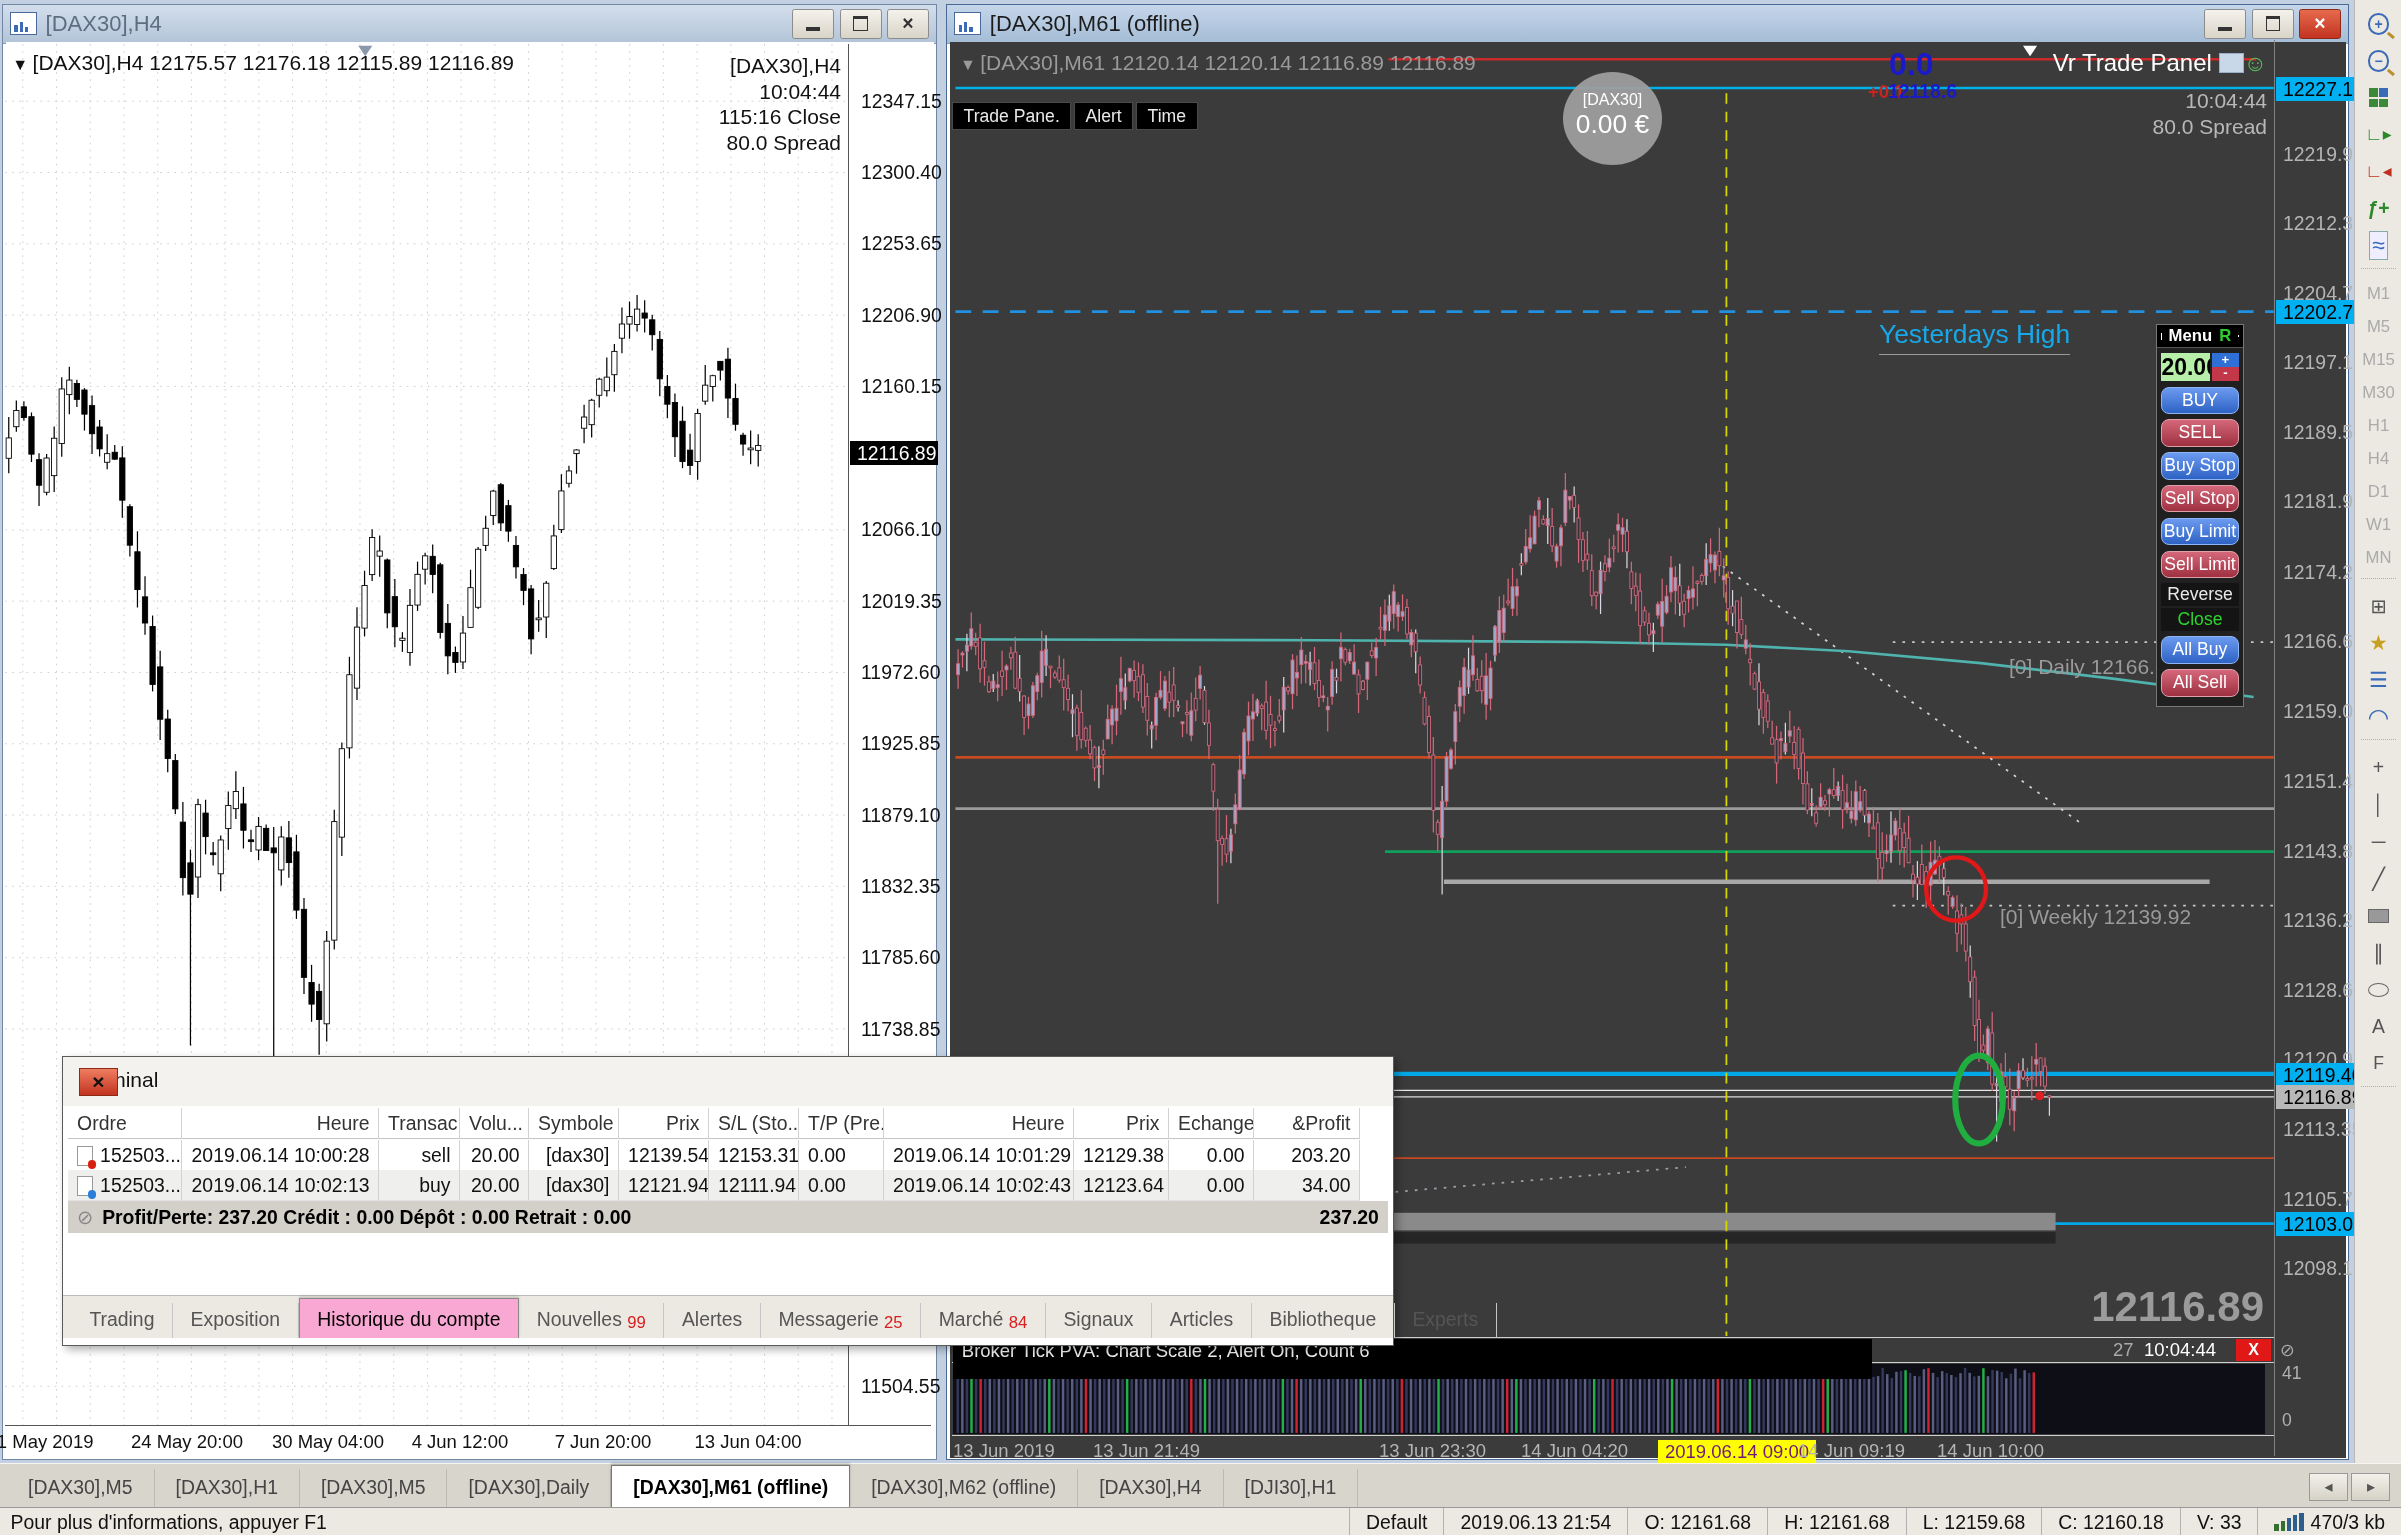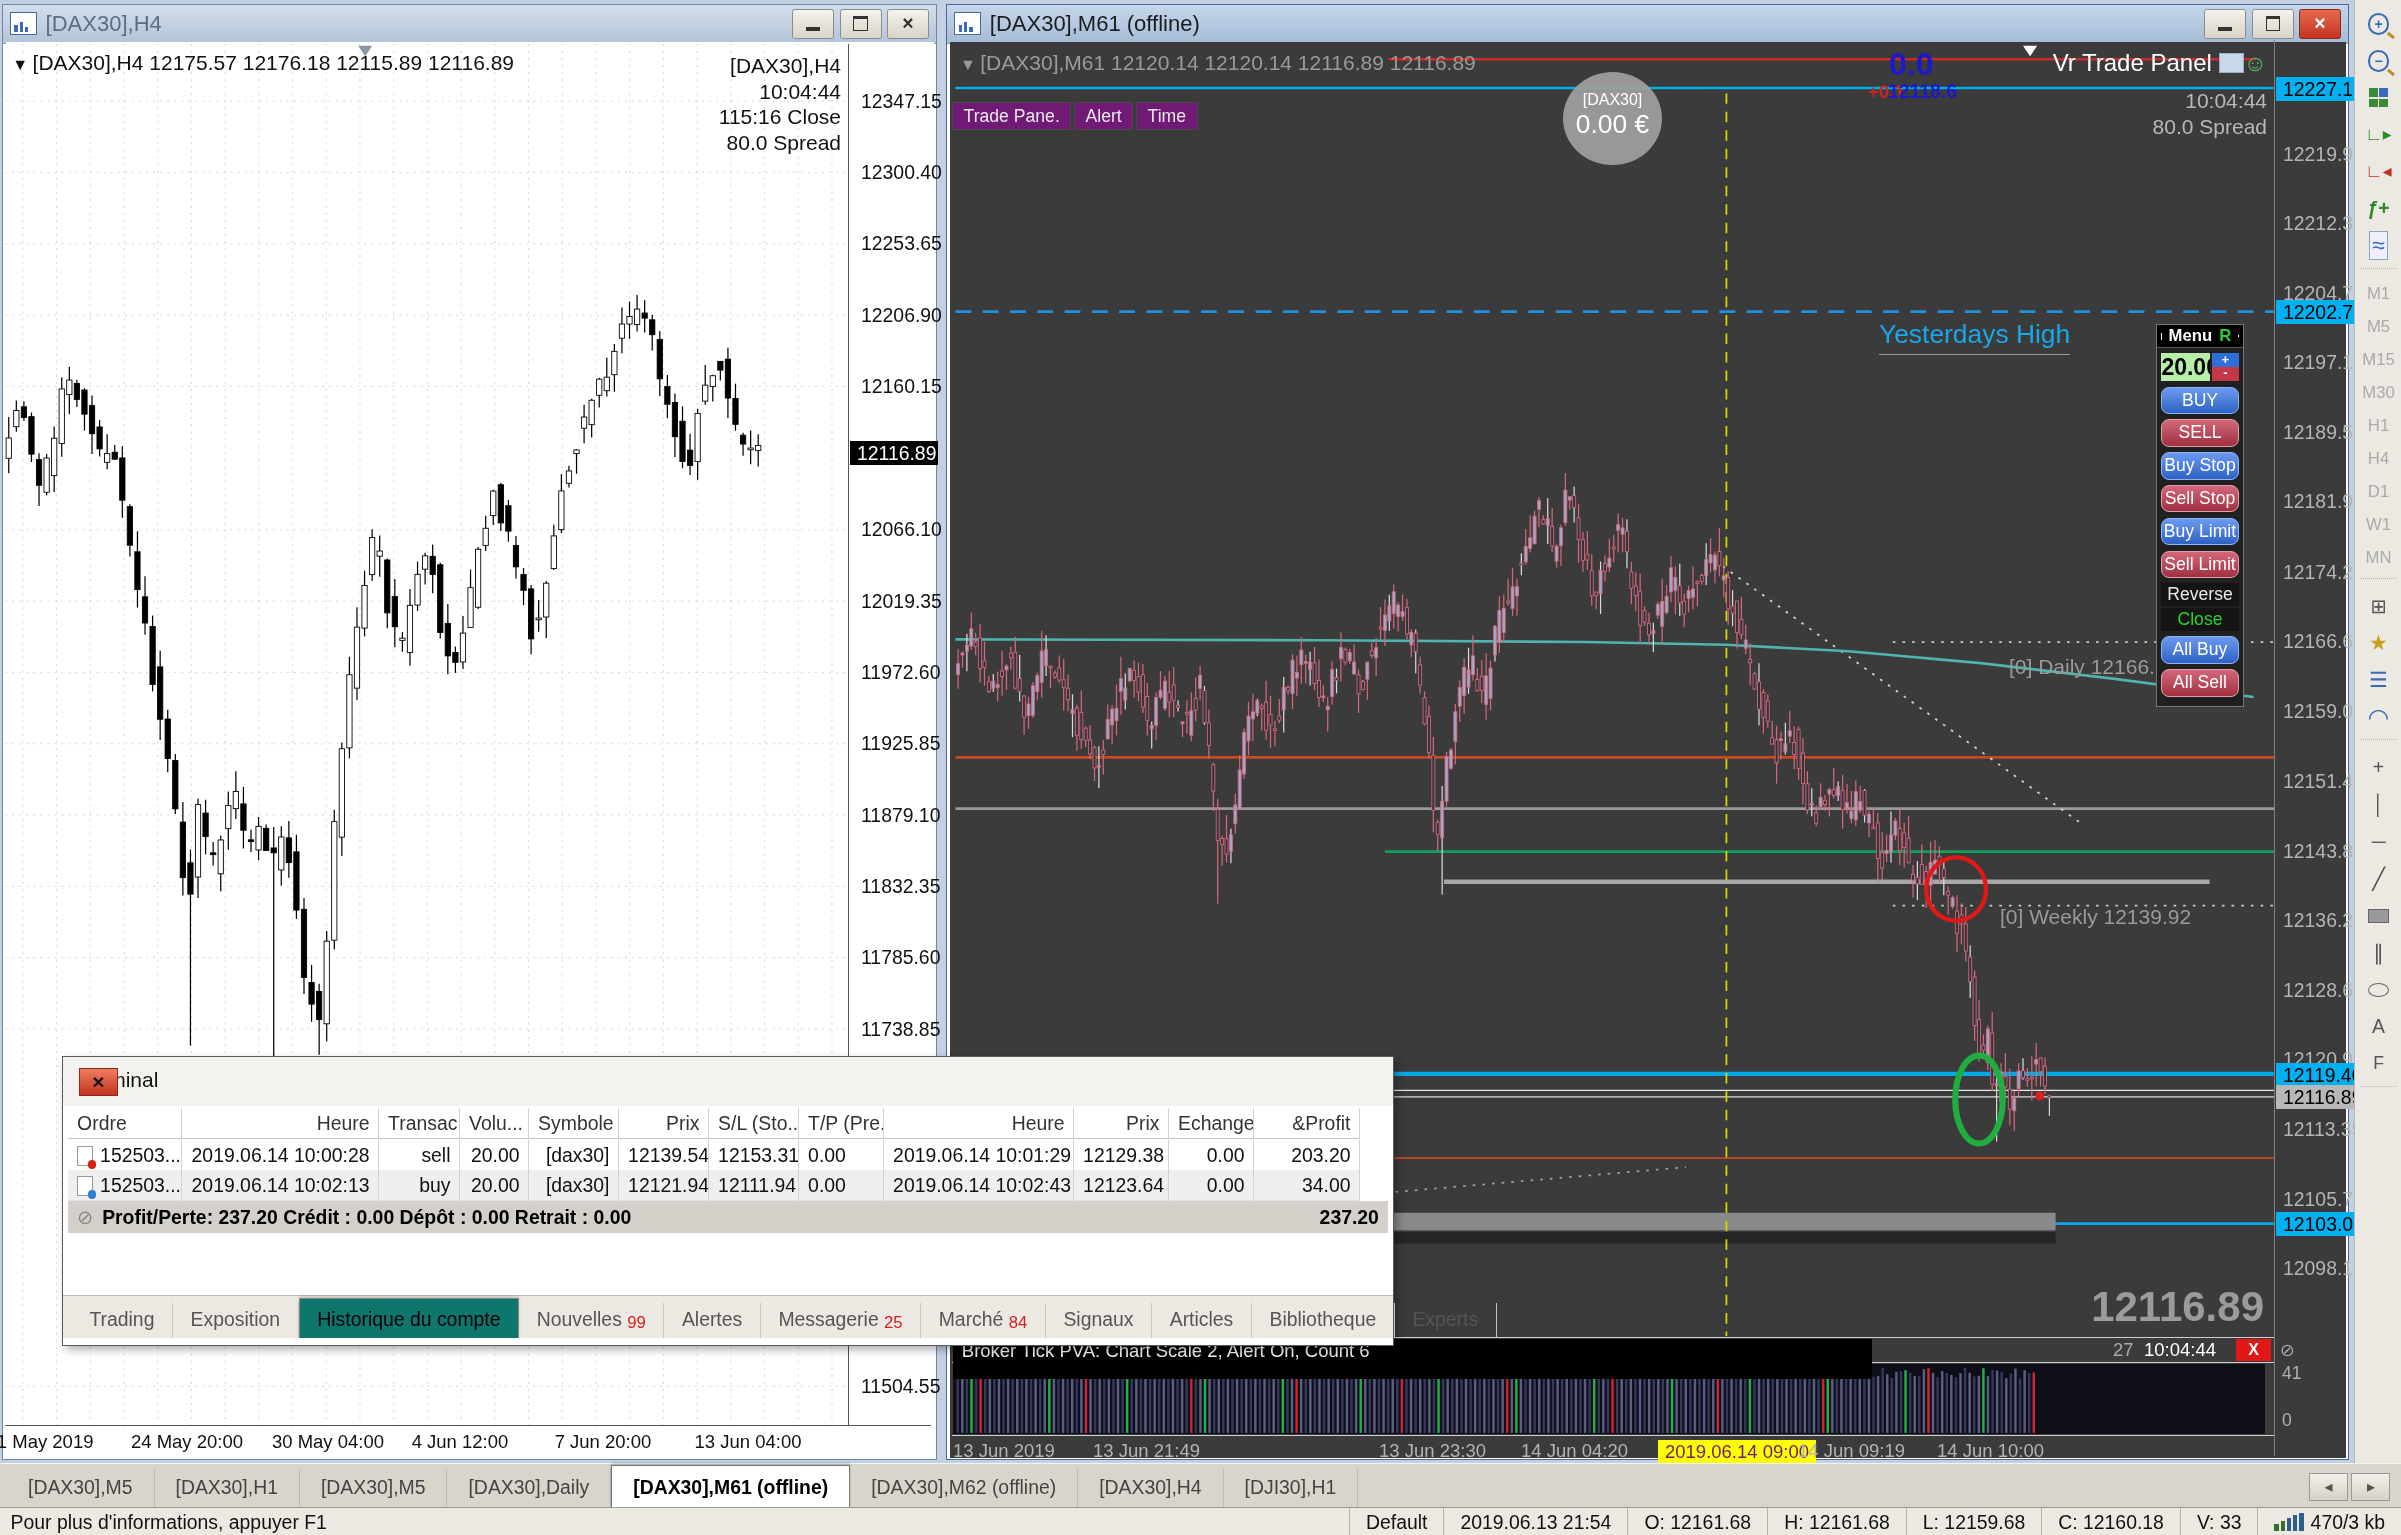--- a/index.html
+++ b/index.html
@@ -23,21 +23,21 @@
   .tb-btn.red .glyph-close{color:#fff;}
   .doc-icon{width:25px;height:21px;background:#fff;border:1.8px solid #4a6a9a;position:relative;}
   .doc-icon i{position:absolute;bottom:1.8px;width:3.5px;background:#3a6ab8;}
   
   .quote-line{font-size:21px;white-space:nowrap;}
   .info-block{text-align:right;font-size:21px;line-height:25.5px;white-space:nowrap;}
   .axis-label{position:absolute;font-size:19.4px;white-space:nowrap;}
   .price-tag{position:absolute;font-size:19.4px;height:24px;line-height:24px;padding:0 7px;white-space:nowrap;z-index:12;}
   .time-label{position:absolute;font-size:18.5px;white-space:nowrap;}
   
-  .ov-tab{height:26.4px;background:#701a75;border:0.9px solid #4a4a4a;color:#e9e9e9;font-size:17.6px;
+  .ov-tab{height:26.4px;background:#000000;border:0.9px solid #4a4a4a;color:#e9e9e9;font-size:17.6px;
     display:inline-flex;align-items:center;padding:0 10.6px;margin-right:2.6px;}
   .bubble{border-radius:50%;background:rgba(158,158,158,.94);color:#fff;text-align:center;}
   .menu-panel{position:absolute;width:86px;background:#202020;border:0.9px solid #777;z-index:15;}
   .menu-head{height:22px;background:#000;border-bottom:0.9px solid #555;color:#fff;display:flex;
     align-items:center;font-size:16.7px;font-weight:bold;padding:0 4.4px;gap:7px;}
   .menu-btn{display:block;width:76px;height:25.5px;margin:5.3px auto;border-radius:8px;color:#fff;
     font-size:17.6px;text-align:center;line-height:25.5px;border:0.9px solid transparent;}
   .mb-blue{background:linear-gradient(#6c9af0,#2d62c4);border-color:#8db4f4;}
   .mb-red{background:linear-gradient(#d4687a,#9e3040);border-color:#e0a0aa;}
   .mb-dark{background:#141414;border-radius:0;margin:1.8px auto;height:21px;line-height:21px;color:#e8e8e8;}
@@ -55,21 +55,21 @@
     padding:0 8.8px;line-height:30px;white-space:nowrap;overflow:hidden;box-sizing:border-box;color:#111;}
   .t-head>div{color:#333;border-bottom:0.9px solid #c4c4c4;}
   .t-num{text-align:right;}
   .t-row-alt>div{background:#efefed;}
   .t-sum{position:absolute;left:5.3px;right:5.3px;height:32px;background:#d3d0c9;font-size:19.4px;font-weight:bold;
     color:#000;line-height:32px;display:flex;padding:0 8.8px;box-sizing:border-box;}
   .t-tabs{position:absolute;left:0;right:0;bottom:7px;height:42px;background:#ece9e2;border-top:0.9px solid #bbb;
     display:flex;align-items:flex-end;padding-left:8.8px;}
   .t-tab{font-size:19.4px;color:#555;padding:5.3px 17.6px 7px;border-right:0.9px solid #c6c6c6;white-space:nowrap;}
   .t-tab .badge{color:#d81e1e;font-size:16.7px;margin-left:5.3px;position:relative;top:1.8px;}
-  .t-tab.active{background:#0f766e;border:0.9px solid #888;border-bottom:none;color:#000;padding-top:8.8px;
+  .t-tab.active{background:#f9a8d4;border:0.9px solid #888;border-bottom:none;color:#000;padding-top:8.8px;
     box-shadow:0 -1.8px 2.6px rgba(0,0,0,.15);}
   .ord-icon{display:inline-block;width:14px;height:17.6px;background:#fff;border:1.8px solid #999;
     position:relative;vertical-align:-3.5px;margin-right:7px;}
   .ord-icon i{position:absolute;right:-4.4px;bottom:-4.4px;width:8.8px;height:8.8px;border-radius:50%;}
   
   #chart-tab-bar{position:absolute;left:0;top:1463px;width:2401px;height:44px;background:#d8d5cd;
     border-top:1.8px solid #f6f5f2;display:flex;align-items:flex-end;z-index:60;}
   .c-tab{font-size:19.4px;color:#444;padding:7px 21px 8.8px;border-right:0.9px solid #bdbab2;white-space:nowrap;}
   .c-tab.active{background:#fff;border:0.9px solid #777;border-bottom:none;color:#000;font-weight:bold;
     padding-top:10.6px;box-shadow:0 -1.8px 2.6px rgba(0,0,0,.2);}

